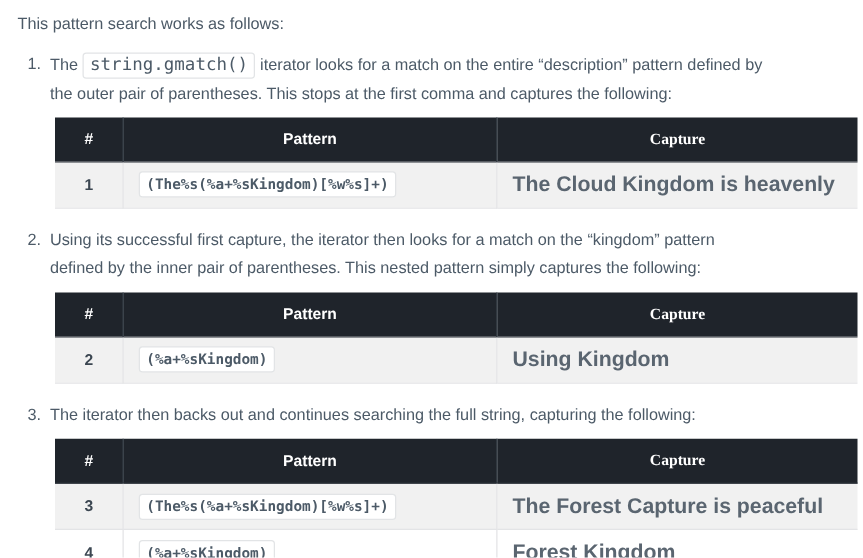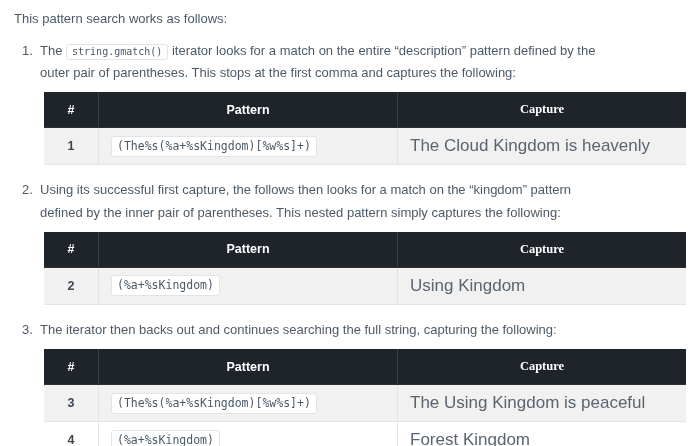--- a/index.html
+++ b/index.html
@@ -47,21 +47,21 @@
   }
   .step-text {
     font-size: 13px;
     line-height: 1.72;
     color: #4c5a67;
     margin: 0 0 8px 0;
     padding-right: 4px;
   }
   code.chip {
     font-family: "DejaVu Sans Mono", monospace;
-    font-size: 10px;
+    font-size: 14px;
     background: #ffffff;
     border: 1px solid #e2e4e6;
     border-radius: 3px;
     padding: 1px 5px 2px 5px;
     color: #4c5a67;
     white-space: nowrap;
   }
   .tbl-wrap {
     margin: 3px 0 14px 4px;
   }
@@ -83,20 +83,21 @@
   }
   table.ptable thead th:last-child { border-right: none; font-family: Liberation Serif, serif; }
   table.ptable th.col-num { width: 54px; text-align: center; padding-left: 0; padding-right: 0; }
   table.ptable th.col-pattern { width: 274px; }
   table.ptable td {
     padding: 8px 12px;
     border-right: 1px solid #e3e4e6;
     border-bottom: 1px solid #e3e4e6;
     vertical-align: middle;
     color: #5a6570;
+    font-weight: bold;
   }
   table.ptable td:last-child { border-right: none; }
   table.ptable td.col-num {
     width: 54px;
     text-align: center;
     font-weight: bold;
     color: #3b4651;
     padding-left: 0;
     padding-right: 0;
   }
@@ -148,21 +149,21 @@
               </td>
               <td class="cap-text">The Cloud Kingdom is heavenly</td>
             </tr>
           </tbody>
         </table>
       </div>
     </li>
 
     <li class="step">
       <p class="step-text">
-        <span>Using its successful first capture, the follows then looks for a match on the “kingdom” pattern defined by the inner pair of parentheses. This nested pattern simply captures the following:</span>
+        <span>Using its successful first capture, the iterator then looks for a match on the “kingdom” pattern defined by the inner pair of parentheses. This nested pattern simply captures the following:</span>
       </p>
       <div class="tbl-wrap">
         <table class="ptable">
           <thead>
             <tr>
               <th class="col-num">#</th>
               <th class="col-pattern">Pattern</th>
               <th class="col-capture">Capture</th>
             </tr>
           </thead>
@@ -191,21 +192,21 @@
               <th class="col-pattern">Pattern</th>
               <th class="col-capture">Capture</th>
             </tr>
           </thead>
           <tbody>
             <tr class="odd">
               <td class="col-num">3</td>
               <td class="col-pattern">
                 <span class="pattern-code">(The%s(%a+%sKingdom)[%w%s]+)</span>
               </td>
-              <td class="cap-text">The Using Kingdom is peaceful</td>
+              <td class="cap-text">The Forest Capture is peaceful</td>
             </tr>
             <tr class="even">
               <td class="col-num">4</td>
               <td class="col-pattern">
                 <span class="pattern-code">(%a+%sKingdom)</span>
               </td>
               <td class="cap-text">Forest Kingdom</td>
             </tr>
           </tbody>
         </table>

